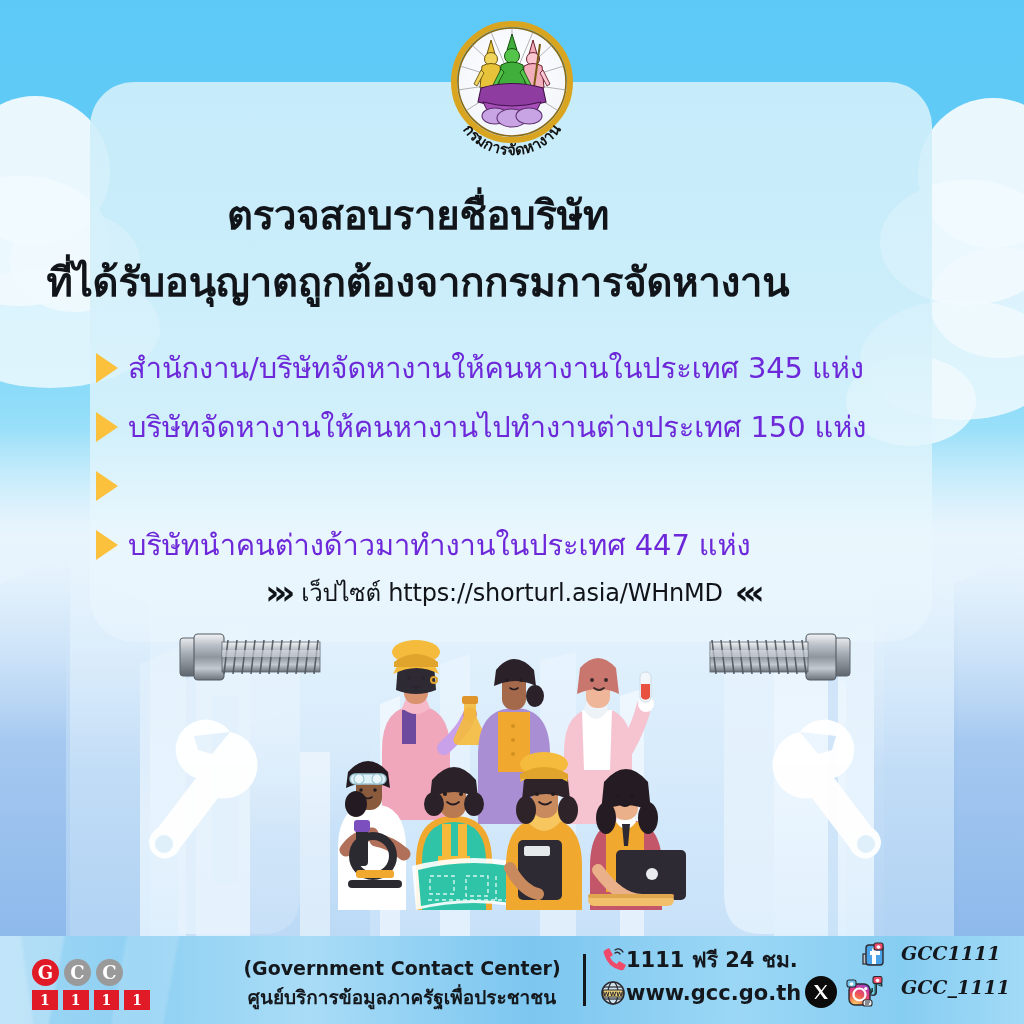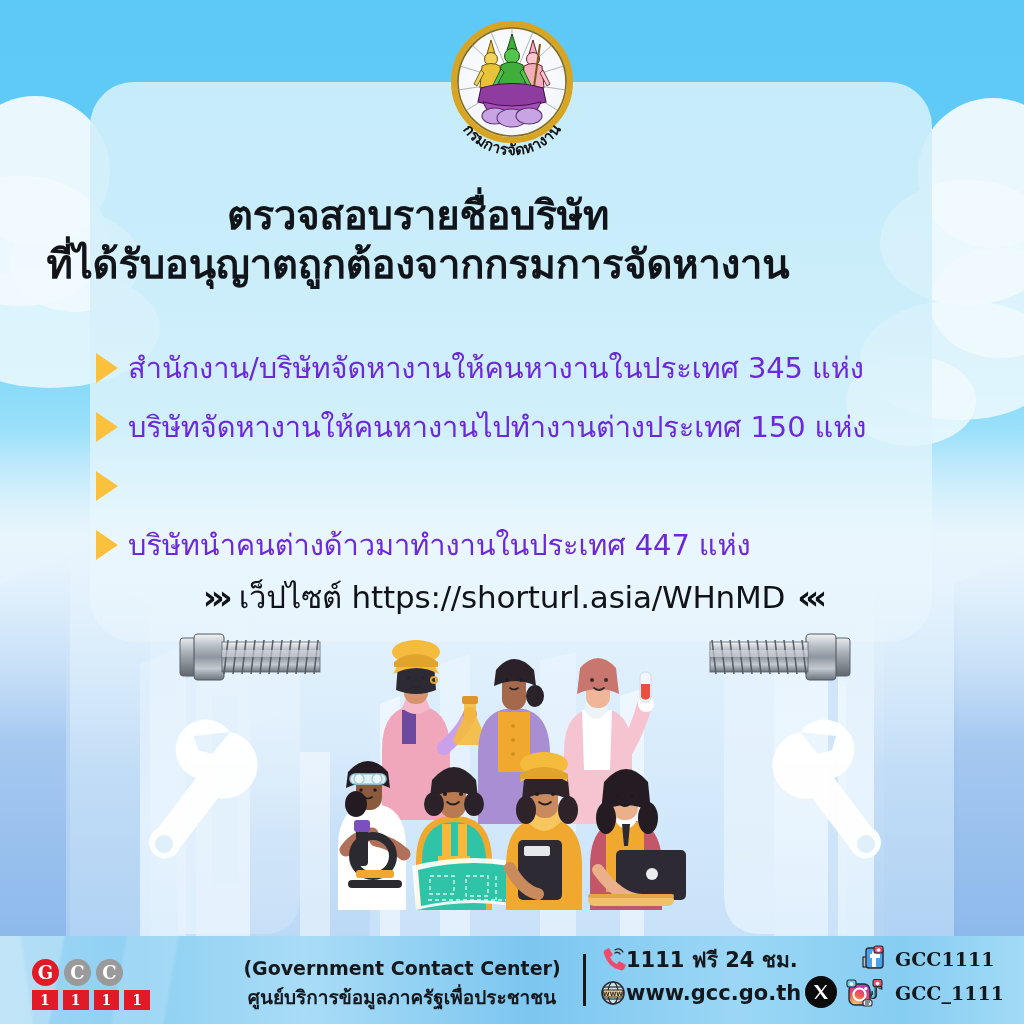--- a/index.html
+++ b/index.html
@@ -44,21 +44,21 @@
     width:150px; height:150px; z-index:9;
   }
 
   
   .titles{ position:absolute; left:0; top:192px; width:836px; text-align:center; z-index:8; }
   .title-l1,.title-l2{
     font-family:"DejaVu Sans","Liberation Sans",sans-serif;
     font-weight:700; color:#111418; letter-spacing:-.2px; line-height:1.18;
   }
   .title-l1{ font-size:40px; }
-  .title-l2{ font-size:40px; margin-top:2px; }
+  .title-l2{ font-size:40px; margin-top:20px; }
 
   
   .bullets{ position:absolute; left:96px; top:338px; width:860px; z-index:8; }
   .brow{ display:flex; align-items:center; height:59px; }
   .tri{
     width:0; height:0; flex:0 0 auto; margin-right:10px;
     border-top:15px solid transparent; border-bottom:15px solid transparent;
     border-left:22px solid #fcc13c;
   }
   .btxt{
@@ -68,21 +68,21 @@
   }
 
   
   .webline{
     position:absolute; left:0; top:572px; width:1024px; z-index:8;
     display:flex; align-items:center; justify-content:center; gap:12px;
   }
   .chev{ font-family:"DejaVu Sans",sans-serif; font-size:34px; font-weight:700; color:#101317; letter-spacing:-6px; }
   .weburl{
     font-family:"DejaVu Sans","Liberation Sans",sans-serif;
-    font-size:31px; font-weight:500; color:#101317; letter-spacing:-.2px;
+    font-size:24px; font-weight:500; color:#101317; letter-spacing:-.2px;
   }
 
   
   .tool{ position:absolute; z-index:6; }
 
   
   .people{ position:absolute; left:330px; top:618px; width:372px; height:292px; z-index:7; }
 
   
   .footer{
@@ -123,21 +123,21 @@
   .f-div{ position:absolute; left:583px; bottom:18px; width:3px; height:52px; background:#14181d; }
 
   .f-contact{ position:absolute; left:600px; bottom:14px; }
   .f-contact .crow{ display:flex; align-items:center; height:34px; }
   .f-contact .ctxt{
     font-family:"DejaVu Sans","Liberation Sans",sans-serif;
     font-weight:700; font-size:21px; color:#14181d; white-space:nowrap;
   }
 
   .f-social{ position:absolute; left:860px; bottom:14px; }
-  .f-social .srow{ display:flex; align-items:center; gap:7px; height:34px; }
+  .f-social .srow{ display:flex; align-items:flex-start; gap:13px; height:34px;font-style:italic; }
   .f-social .stxt{
     font-family:"DejaVu Serif","Liberation Serif",serif;
     font-weight:700; font-size:19px; color:#14181d; white-space:nowrap;
   }
   .x-badge{
     position:absolute; left:805px; bottom:16px;
     width:32px; height:32px; border-radius:50%; background:#0b0b0b;
     display:flex; align-items:center; justify-content:center;
   }
 </style>

